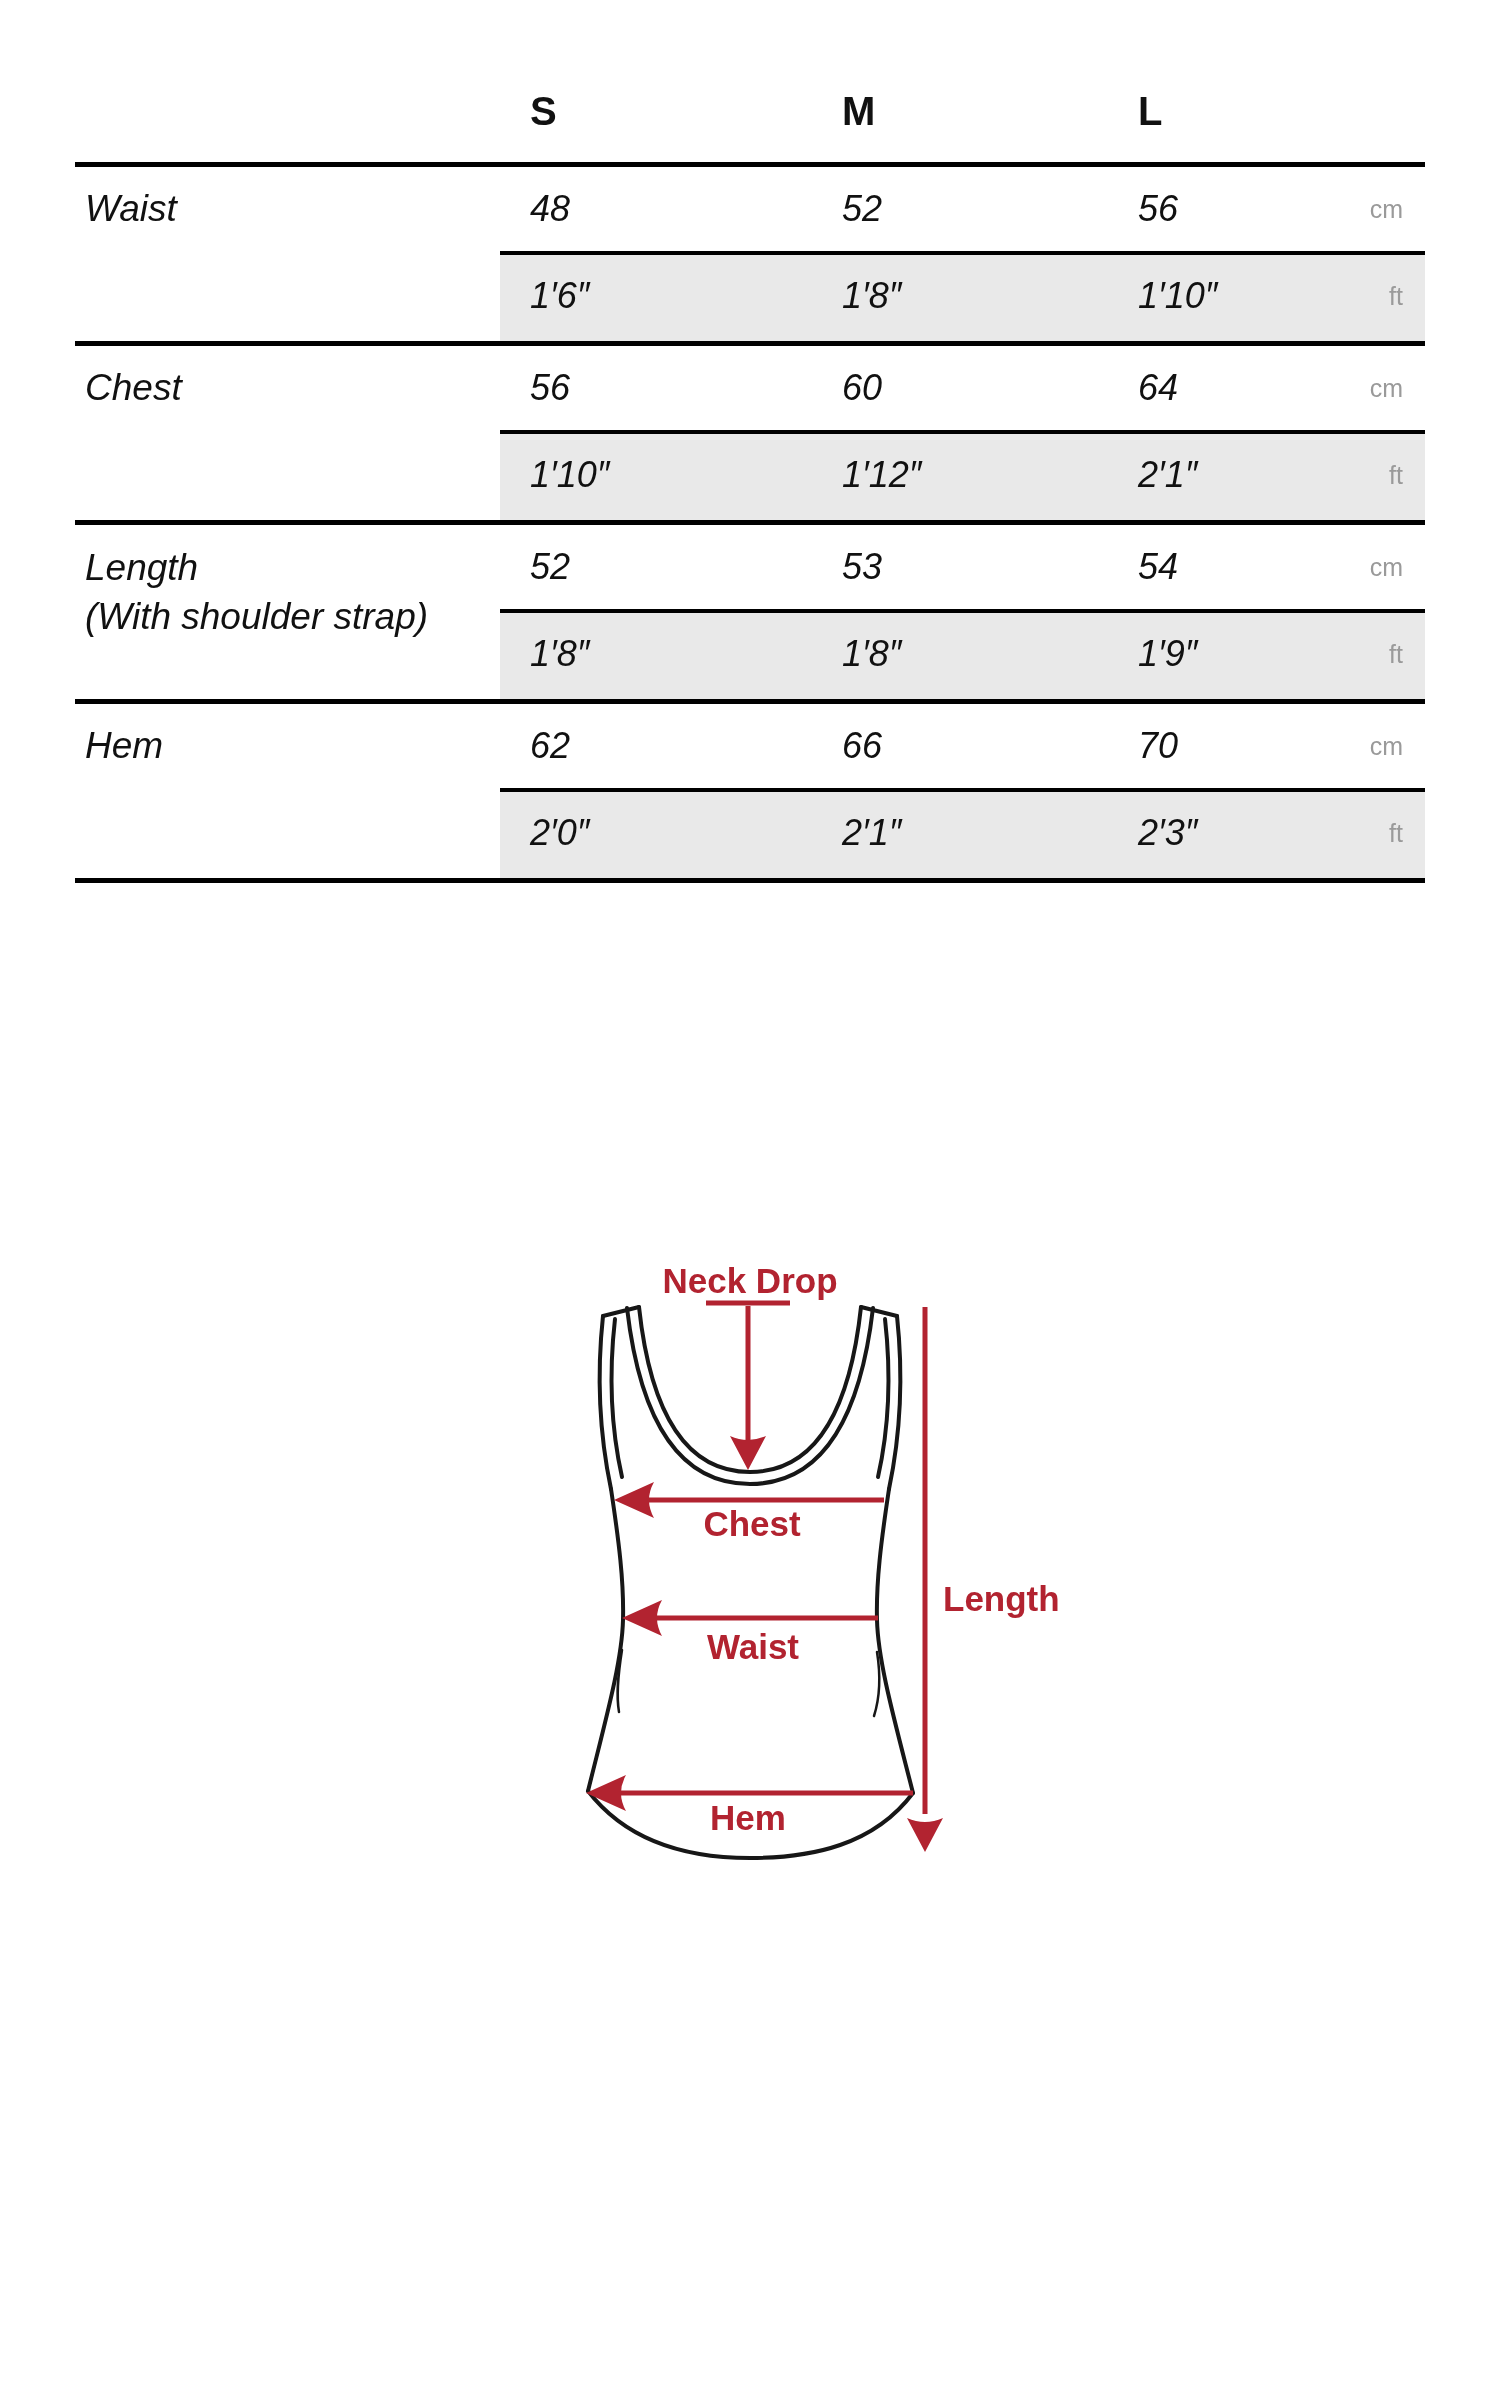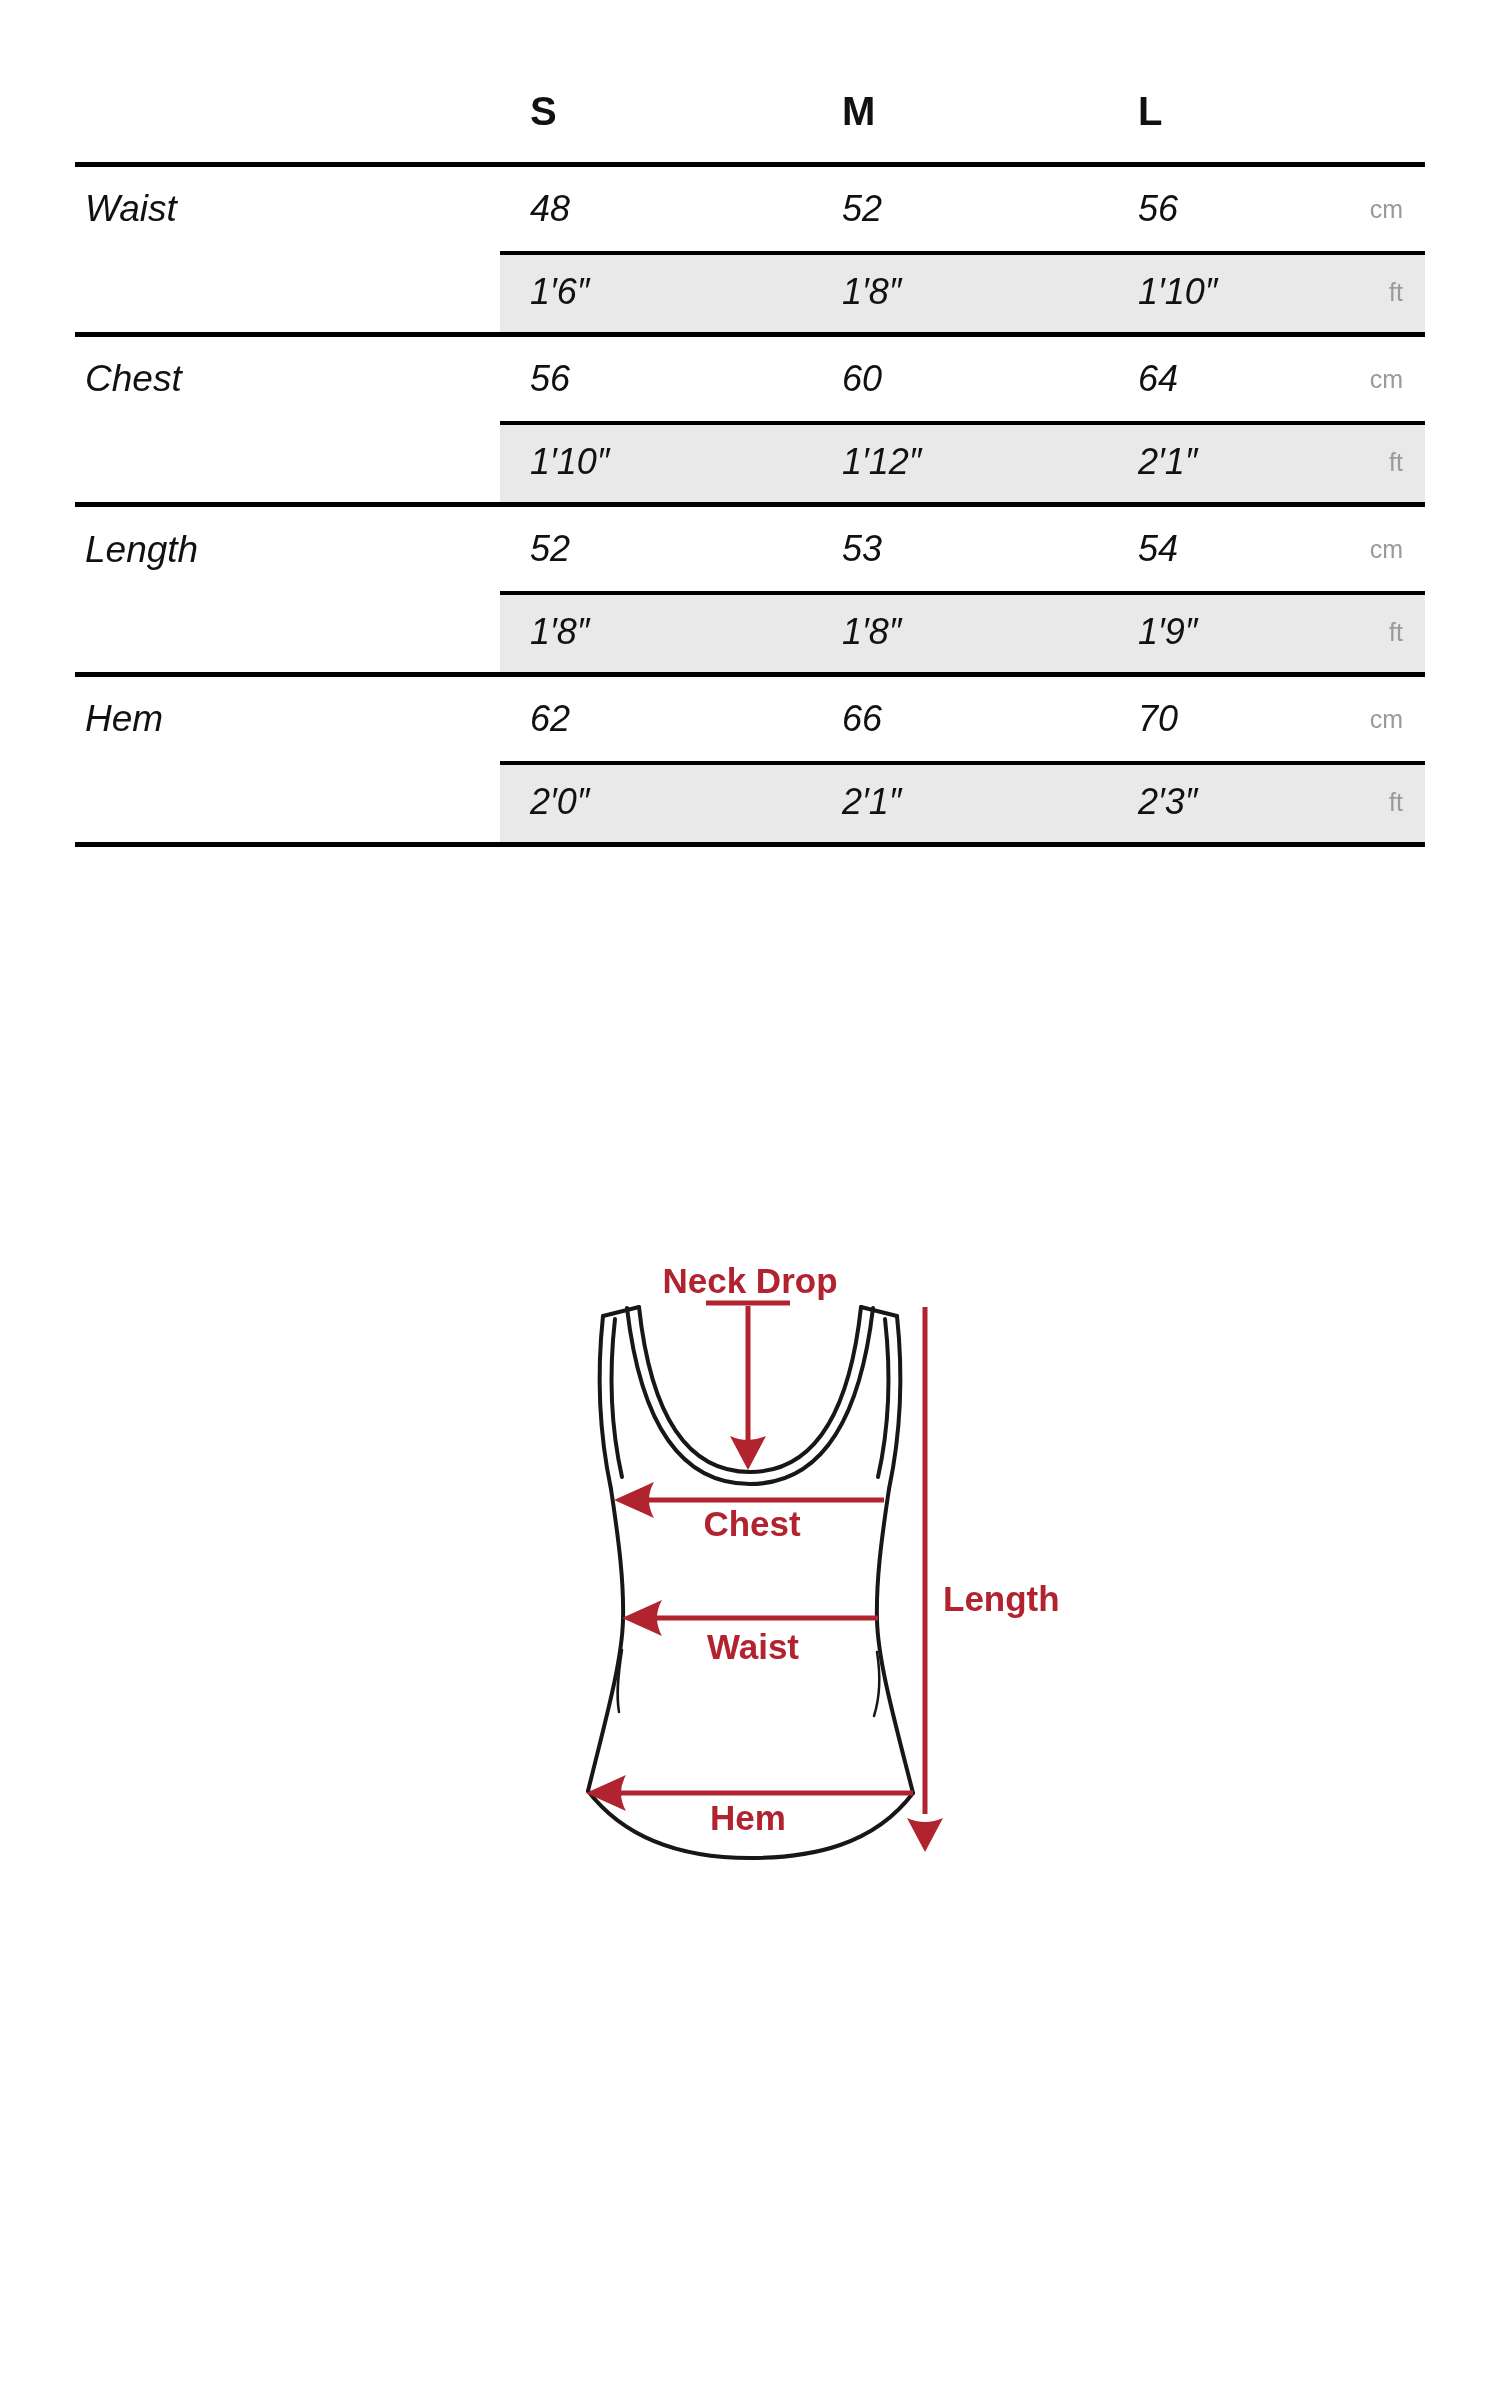--- a/index.html
+++ b/index.html
@@ -25,21 +25,21 @@
     position:absolute;top:0;height:102px;line-height:102px;
     font-weight:bold;font-size:40px;font-style:normal;
   }
   .col.s,.val.s{left:455px;}
   .col.m,.val.m{left:767px;}
   .col.l,.val.l{left:1063px;}
 
   .group{border-bottom:5px solid #000;}
   .row{position:relative;}
   .row.cm{height:84px;}
-  .row.ft{height:81px;}
+  .row.ft{height:90px;}
   .row .val{
     position:absolute;top:50%;transform:translateY(-50%);
     font-size:36px;font-style:italic;z-index:2;text-align:right;
   }
   .row .rlabel{
     position:absolute;left:10px;top:50%;transform:translateY(-50%);
     font-size:37px;font-style:italic;white-space:nowrap;z-index:2;
   }
   .row .rlabel.two-line{
     top:18px;transform:none;line-height:49px;
@@ -115,20 +115,21 @@
         <span class="val m">1′12″</span>
         <span class="val l">2′1″</span>
         <span class="unit">ft</span>
       </div>
     </div>
 
     <div class="group">
       <div class="row cm">
         <span class="rlabel two-line">
           <span>Length</span>
+          <span>(With shoulder strap)</span>
         </span>
         <span class="val s">52</span>
         <span class="val m">53</span>
         <span class="val l">54</span>
         <span class="unit">cm</span>
       </div>
       <div class="row ft">
         <div class="band"></div>
         <span class="val s">1′8″</span>
         <span class="val m">1′8″</span>

